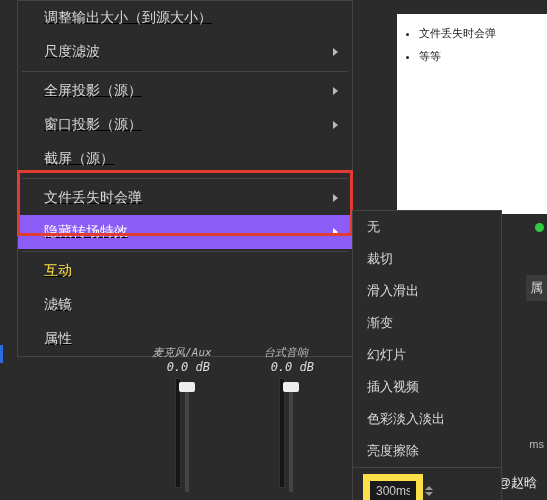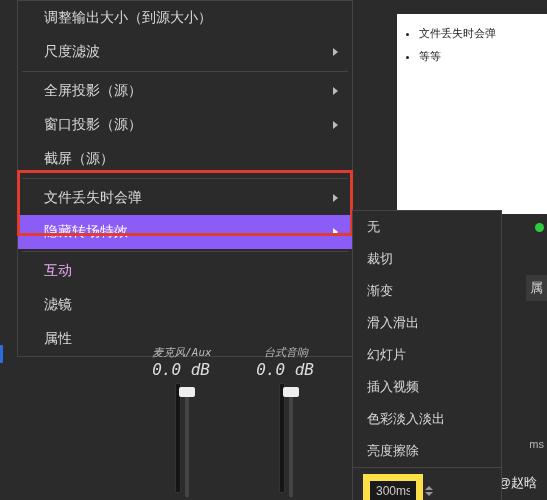--- a/index.html
+++ b/index.html
@@ -3,40 +3,40 @@
 <meta charset="utf-8">
 <style>
 * { margin: 0; padding: 0; box-sizing: border-box; font-family: "Microsoft YaHei", sans-serif; }
 body { width: 547px; height: 500px; background: #2b2b2b; position: relative; overflow: hidden; }
 .doc-area { position: absolute; top: 0; right: 0; width: 150px; height: 200px; background: #fff; padding: 12px 8px; font-size: 11px; color: #222; margin-top: 14px; }
 .doc-area ul { list-style: disc; padding-left: 14px; }
 .doc-area li { margin-bottom: 8px; }
 .green-dot { position: absolute; top: 223px; right: 3px; width: 9px; height: 9px; background: #2ecc40; border-radius: 50%; }
 .side-label { position: absolute; right: 0; top: 275px; color: #d9d9d9; font-size: 13px; padding: 4px; background: #3a3a3a; }
 .ms-badge { position: absolute; right: 3px; bottom: 50px; color: #b8b8b8; font-size: 11px; }
-.menu1 { position: absolute; left: 17px; top: 0; width: 336px; background: #2b2b2b; border: 1px solid #444; }
+.menu1 { position: absolute; left: 17px; top: 0; width: 336px; background: #2b2b2b; border: 1px solid #444; text-decoration: underline; }
 .menu-item { display: flex; align-items: center; justify-content: space-between; padding: 8px 14px 8px 26px; color: #d9d9d9; font-size: 14px; cursor: default; }
-.menu-item.disabled { color: #f0abfc; }
+.menu-item.disabled { color: #fde047; }
 .menu-item.selected { background: #8b5cf6; color: #fff; }
 .sep { height: 1px; background: #444; margin: 2px 4px; }
 .arrow { width: 0; height: 0; border-top: 4px solid transparent; border-bottom: 4px solid transparent; border-left: 5px solid #bbb; }
 .selected .arrow { border-left-color: #fff; }
 .highlight-box { position: absolute; left: 17px; top: 170px; width: 336px; height: 66px; border: 3px solid #e03c31; pointer-events: none; z-index: 5; }
 .submenu { position: absolute; left: 352px; top: 210px; width: 150px; background: #2b2b2b; border: 1px solid #444; z-index: 6; }
 .submenu .menu-item { padding: 7px 14px; font-size: 13px; }
 .sub-footer { display: flex; align-items: center; padding: 6px 10px; border-top: 1px solid #444; }
 .ms-input { background: #1a1a1a; border: 7px solid #fde047; color: #ccc; font-size: 12px; padding: 3px 6px; width: 60px; }
 .spin { display: flex; flex-direction: column; margin-left: 2px; }
 .spin div { width: 0; height: 0; border-left: 4px solid transparent; border-right: 4px solid transparent; }
 .spin .up { border-bottom: 4px solid #999; margin-bottom: 2px; }
 .spin .dn { border-top: 4px solid #999; }
 .mixer { position: absolute; left: 150px; top: 345px; display: flex; gap: 40px; font-style: italic; }
 .channel { width: 64px; }
 .ch-label { color: #bbb; font-family: monospace; font-size: 11px; text-align: center; white-space: nowrap; }
-.db { color: #ddd; font-family: monospace; font-size: 16px; text-align: right; padding-right: 4px; }
+.db { color: #ddd; font-family: monospace; font-size: 12px; text-align: right; padding-right: 4px; }
 .meter-wrap { display: flex; gap: 4px; justify-content: center; margin-top: 4px; }
 .meter { width: 6px; height: 110px; background: #151515; border: 1px solid #333; position: relative; }
 .slider-track { width: 4px; height: 110px; background: #444; position: relative; margin: 4px 0; }
 .slider-thumb { position: absolute; top: 0; left: -6px; width: 16px; height: 10px; background: #eee; border-radius: 2px; }
 .blue-strip { position: absolute; left: 0; top: 345px; width: 3px; height: 18px; background: #2d6cdf; }
 .watermark { position: absolute; right: 10px; bottom: 8px; color: #e8e8e8; font-size: 13px; display: flex; align-items: center; gap: 6px; }
 .zhihu { background: #0a66ff; color: #fff; font-size: 11px; font-weight: bold; padding: 1px 4px; border-radius: 2px; }
 </style>
 </head>
 <body>
@@ -96,24 +96,24 @@
 <div class="highlight-box"></div>
 
 <div class="submenu">
   <div class="menu-item">
       <span>无</span>
     </div>
   <div class="menu-item">
       <span>裁切</span>
     </div>
   <div class="menu-item">
-      <span>渐变</span>
+      <span>滑入滑出</span>
     </div>
   <div class="menu-item">
-      <span>滑入滑出</span>
+      <span>渐变</span>
     </div>
   <div class="menu-item">
       <span>幻灯片</span>
     </div>
   <div class="menu-item">
       <span>插入视频</span>
     </div>
   <div class="menu-item">
       <span>色彩淡入淡出</span>
     </div>

